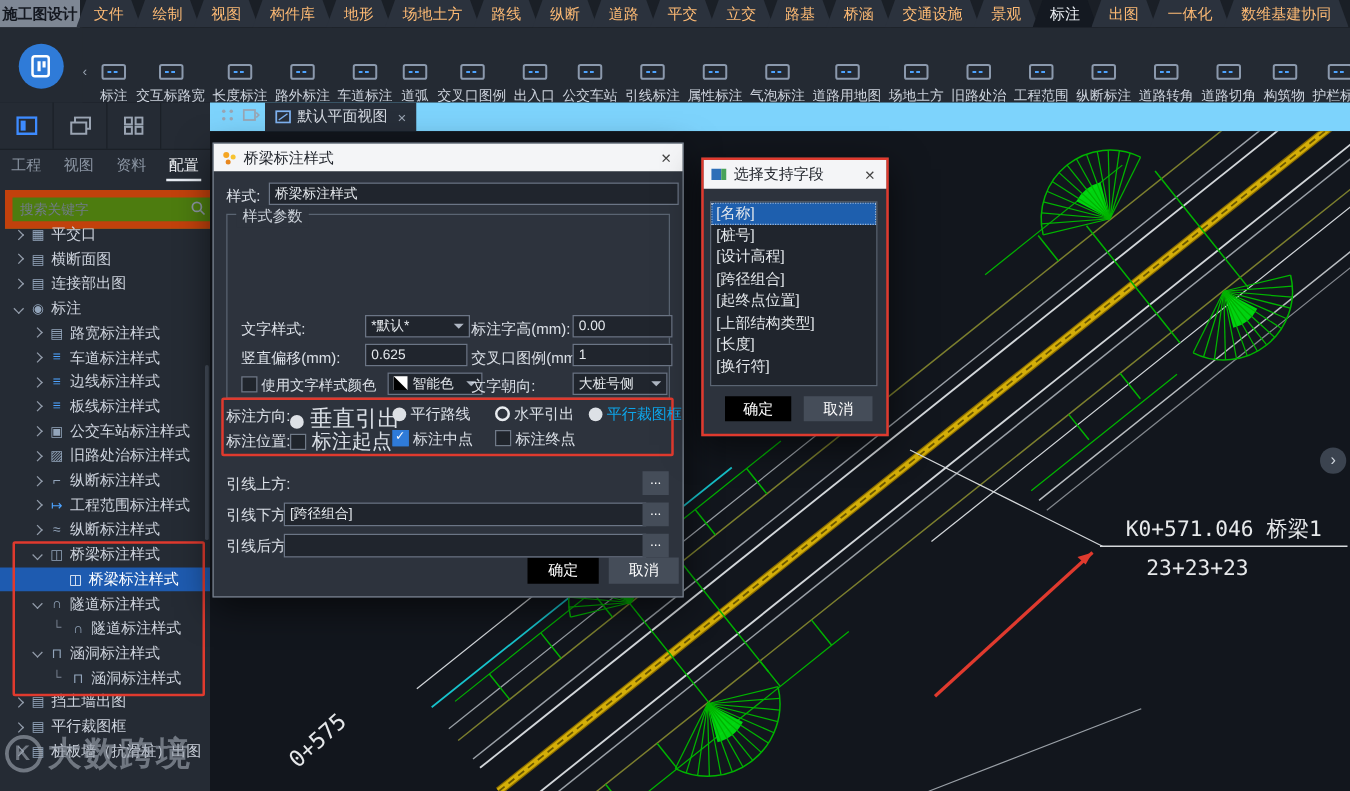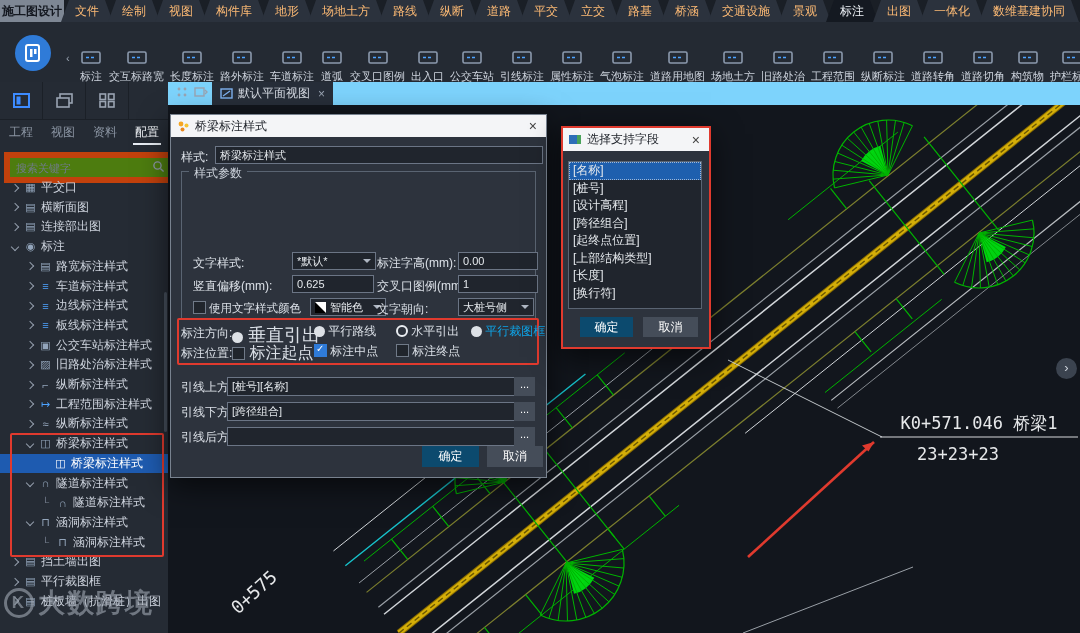--- a/index.html
+++ b/index.html
@@ -69,21 +69,21 @@
   .dlg-title{height:22px;background:#f4f5f7;display:flex;align-items:center;padding:0 6px;color:#23272e;font-size:12px;}
   .dlg-title .t{margin-left:5px;flex:1;}
   .dlg-title .x{color:#444;font-size:14px;padding:0 3px;}
   .fld{position:absolute;height:16px;background:#20252d;border:1px solid #6b7585;color:#e4e8ec;font-size:11px;
        line-height:16px;padding:0 4px;overflow:hidden;white-space:nowrap;}
   .combo{position:absolute;height:16px;background:#20252d;border:1px solid #6b7585;color:#e4e8ec;font-size:11px;
          line-height:16px;padding:0 14px 0 4px;white-space:nowrap;}
   .combo::after{content:"";position:absolute;right:4px;top:6px;border:4px solid transparent;border-top-color:#aeb6c2;}
   .lbl{position:absolute;font-size:12px;color:#dbe0e7;white-space:nowrap;}
   .btn{position:absolute;text-align:center;font-size:12px;color:#fff;line-height:21px;}
-  .btn.blue{background:#0c4a6e;}
+  .btn.blue{background:#000000;}
   .btn.gray{background:#454d59;}
   .radio{display:inline-block;width:11px;height:11px;border-radius:50%;background:#dde1e6;vertical-align:-2px;}
   .radio.sel{background:transparent;border:2px solid #e9edf1;width:8px;height:8px;}
   .cbx{display:inline-block;width:11px;height:11px;background:#20252c;border:1px solid #707a88;vertical-align:-2px;position:relative;}
   .cbx.on{background:#2f7bd8;border-color:#2f7bd8;}
   .cbx.on::after{content:"✓";position:absolute;left:1px;top:-2px;color:#fff;font-size:10px;}
   .swatch{display:inline-block;width:11px;height:11px;background:#fff;vertical-align:-2px;position:relative;overflow:hidden;margin-right:4px;}
   .swatch::after{content:"";position:absolute;left:0;top:0;border-left:11px solid #000;border-top:11px solid transparent;transform:translateY(0);}
   .redbox{position:absolute;border:2px solid #e03a2e;border-radius:2px;pointer-events:none;}
   
@@ -704,21 +704,20 @@
     <div class="btn blue" style="left:251px;top:331px;width:57px;height:21px">确定</div>
     <div class="btn gray" style="left:316px;top:331px;width:56px;height:21px">取消</div>
   <span style="position: absolute; left: 61px; top: 208px; white-space: nowrap; font-size: 18px; color: rgb(219, 224, 231);"><span class="radio"></span><span> 垂直引出</span></span>
       <span style="position: absolute; left: 143px; top: 208px; white-space: nowrap; font-size: 12px; color: rgb(219, 224, 231);"><span class="radio"></span><span> 平行路线</span></span>
       <span style="position: absolute; left: 225px; top: 208px; white-space: nowrap; font-size: 12px; color: rgb(219, 224, 231);"><span class="radio sel"></span><span> 水平引出</span></span>
       <span style="position: absolute; left: 300px; top: 208px; white-space: nowrap; font-size: 12px; color: #0ea5e9;"><span class="radio"></span><span> 平行裁图框</span></span>
       <span style="position: absolute; left: 61px; top: 228px; white-space: nowrap; font-size: 16px; color: rgb(219, 224, 231);"><span class="cbx"></span><span> 标注起点</span></span>
       <span style="position: absolute; left: 143px; top: 228px; white-space: nowrap; font-size: 12px; color: rgb(219, 224, 231);"><span class="cbx on"></span><span> 标注中点</span></span>
       <span style="position: absolute; left: 225px; top: 228px; white-space: nowrap; font-size: 12px; color: rgb(219, 224, 231);"><span class="cbx"></span><span> 标注终点</span></span>
       <span class="lbl" style="left: 10px; top: 264px;">引线上方:</span>
-      <div class="fld" style="left: 56px; top: 262px; width: 280px; height: 17px; line-height: 17px;">[桩号][名称]</div>
       <div class="btn gray" style="left: 343px; top: 262px; width: 21px; height: 19px; line-height: 14px; font-size: 11px;">...</div>
       <span class="lbl" style="left: 10px; top: 289px;">引线下方:</span>
       <div class="fld" style="left: 56px; top: 287px; width: 280px; height: 17px; line-height: 17px;">[跨径组合]</div>
       <div class="btn gray" style="left: 343px; top: 287px; width: 21px; height: 19px; line-height: 14px; font-size: 11px;">...</div>
       <span class="lbl" style="left: 10px; top: 314px;">引线后方:</span>
       <div class="fld" style="left: 56px; top: 312px; width: 280px; height: 17px; line-height: 17px;"></div>
       <div class="btn gray" style="left: 343px; top: 312px; width: 21px; height: 19px; line-height: 14px; font-size: 11px;">...</div>
     </div>
 
   <div id="dlg-fields">

